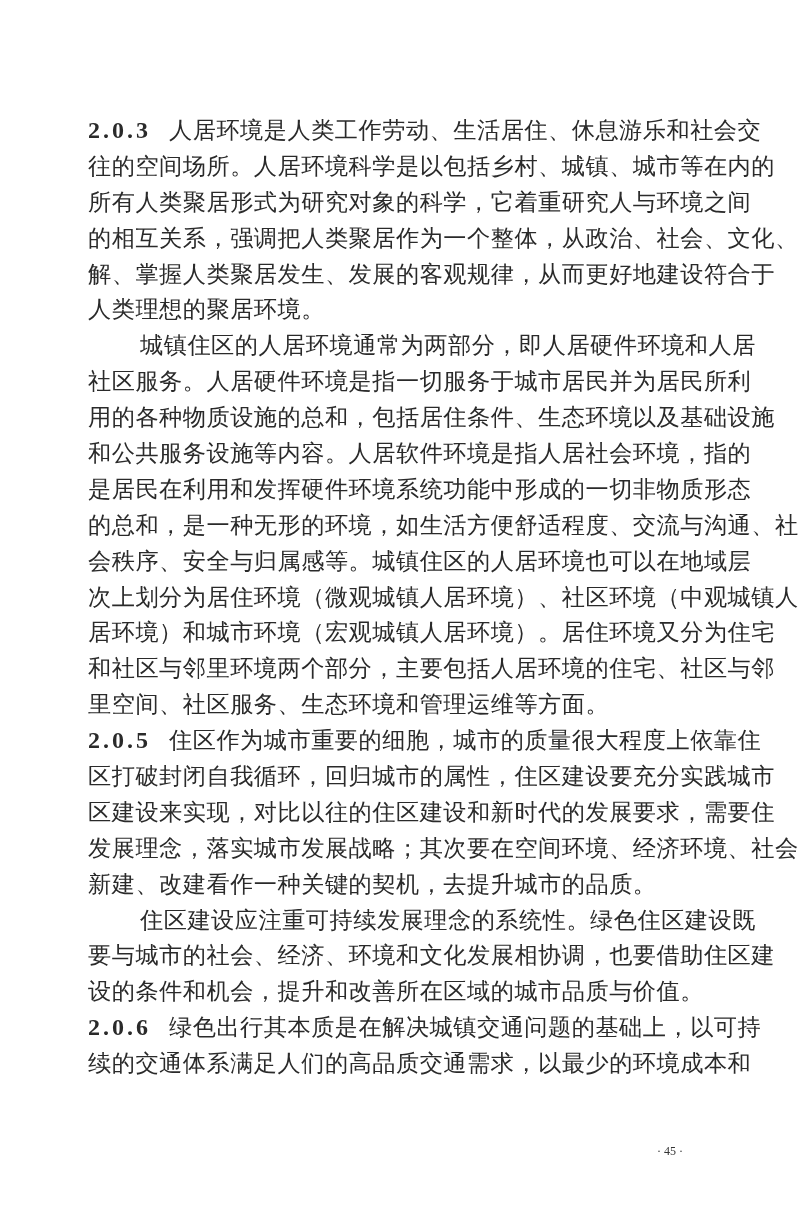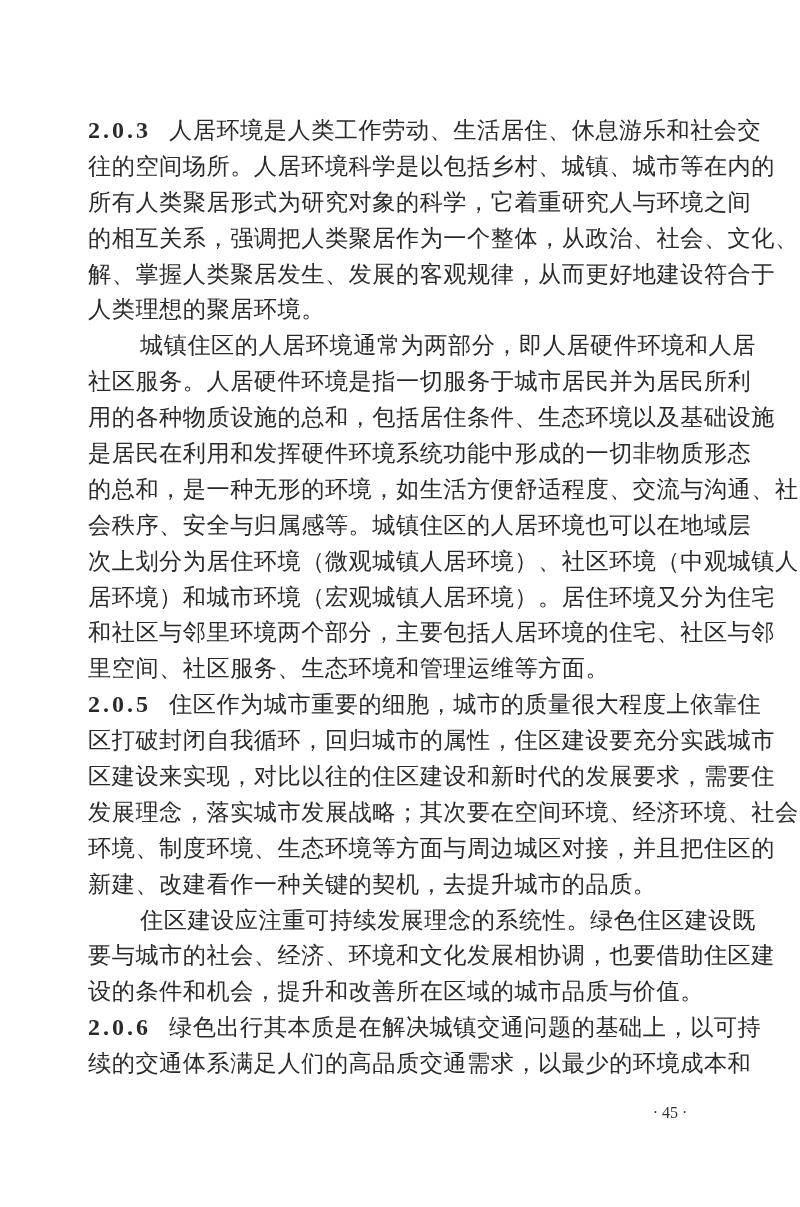--- a/index.html
+++ b/index.html
@@ -21,50 +21,50 @@
     letter-spacing: 0.5px;
   }
   .line.last { text-align-last: left; }
   .line.indent { padding-left: 52px; }
   .secno {
     font-family: "Liberation Serif", serif;
     font-weight: bold; font-size: 24px; letter-spacing: 3px;
     margin-right: 18px;
   }
   .pageno {
-    position: absolute; left: 640px; top: 1104px; width: 60px;
-    text-align: center; font-size: 16px; color: #333;
+    position: absolute; left: 640px; top: 1144px; width: 60px;
+    text-align: center; font-size: 12px; color: #333;
     font-family: "Liberation Serif", serif;
   }
 </style>
 </head>
 <body>
 
 <div class="page">
   <div class="line"><span class="secno">2.0.3</span><span>人居环境是人类工作劳动、生活居住、休息游乐和社会交</span></div>
   <div class="line">往的空间场所。人居环境科学是以包括乡村、城镇、城市等在内的</div>
   <div class="line">所有人类聚居形式为研究对象的科学，它着重研究人与环境之间</div>
   <div class="line">的相互关系，强调把人类聚居作为一个整体，从政治、社会、文化、</div>
   <div class="line">解、掌握人类聚居发生、发展的客观规律，从而更好地建设符合于</div>
   <div class="line last">人类理想的聚居环境。</div>
   <div class="line indent">城镇住区的人居环境通常为两部分，即人居硬件环境和人居</div>
   <div class="line">社区服务。人居硬件环境是指一切服务于城市居民并为居民所利</div>
   <div class="line">用的各种物质设施的总和，包括居住条件、生态环境以及基础设施</div>
+  <div class="line">和公共服务设施等内容。人居软件环境是指人居社会环境，指的</div>
   <div class="line">是居民在利用和发挥硬件环境系统功能中形成的一切非物质形态</div>
   <div class="line">的总和，是一种无形的环境，如生活方便舒适程度、交流与沟通、社</div>
   <div class="line">会秩序、安全与归属感等。城镇住区的人居环境也可以在地域层</div>
   <div class="line">次上划分为居住环境（微观城镇人居环境）、社区环境（中观城镇人</div>
   <div class="line">居环境）和城市环境（宏观城镇人居环境）。居住环境又分为住宅</div>
   <div class="line">和社区与邻里环境两个部分，主要包括人居环境的住宅、社区与邻</div>
   <div class="line last">里空间、社区服务、生态环境和管理运维等方面。</div>
   <div class="line"><span class="secno">2.0.5</span><span>住区作为城市重要的细胞，城市的质量很大程度上依靠住</span></div>
   <div class="line">区打破封闭自我循环，回归城市的属性，住区建设要充分实践城市</div>
   <div class="line">区建设来实现，对比以往的住区建设和新时代的发展要求，需要住</div>
   <div class="line">发展理念，落实城市发展战略；其次要在空间环境、经济环境、社会</div>
-  <div class="line">环境、制度环境、生态环境等方面与周边城区对接，并且把住区的</div>
   <div class="line last">新建、改建看作一种关键的契机，去提升城市的品质。</div>
   <div class="line indent">住区建设应注重可持续发展理念的系统性。绿色住区建设既</div>
   <div class="line">要与城市的社会、经济、环境和文化发展相协调，也要借助住区建</div>
   <div class="line last">设的条件和机会，提升和改善所在区域的城市品质与价值。</div>
   <div class="line"><span class="secno">2.0.6</span><span>绿色出行其本质是在解决城镇交通问题的基础上，以可持</span></div>
   <div class="line">续的交通体系满足人们的高品质交通需求，以最少的环境成本和</div>
 </div>
 
 <div class="pageno">· 45 ·</div>
 

